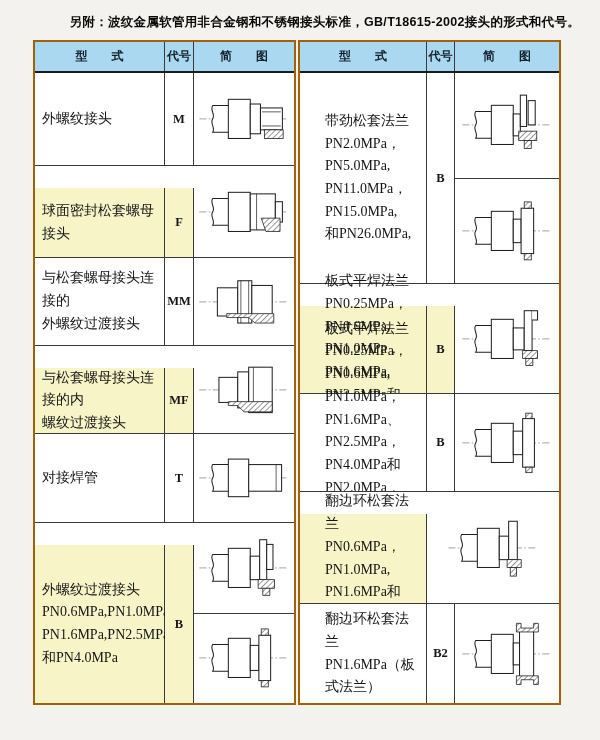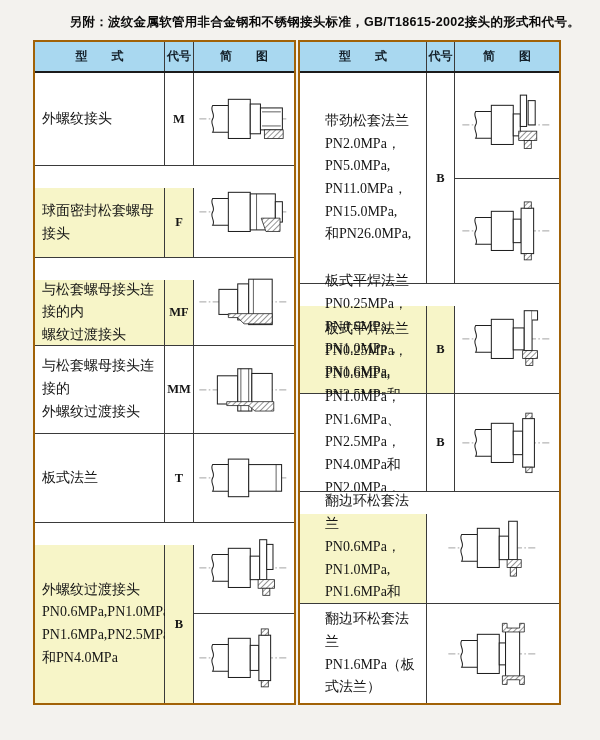--- a/index.html
+++ b/index.html
@@ -131,63 +131,63 @@
               <rect class="ln" x="40" y="17" width="28" height="50"></rect>
               <rect class="ln" x="68" y="19" width="32" height="46"></rect>
               <path class="tl" d="M76 19 V65"></path>
               <rect class="ln" x="100" y="29" width="9" height="26"></rect>
               <path class="ht" fill="url(#hatch)" d="M82 50 H106 V67 H88 Z"></path>
             </svg>
           </div>
         </div>
       </div>
 
+      <div class="row r3">
+        <div class="c-type">
+            <span class="tt">与松套螺母接头连接的
+外螺纹过渡接头</span>
+          </div>
+        <div class="c-code">MM</div>
+        <div class="c-diag">
+          <div class="sub">
+            <svg class="diag" viewBox="0 0 120 84">
+              <path class="cl" d="M3 42 H117"></path>
+              <rect class="ln" x="26" y="24" width="26" height="36"></rect>
+              <rect class="ln" x="52" y="15" width="18" height="54"></rect>
+              <path class="tl" d="M56 15 V69 M66 15 V69"></path>
+              <rect class="ln" x="70" y="21" width="26" height="42"></rect>
+              <path class="ht" fill="url(#hatch)" d="M38 57 H98 V69 H74 L66 62 H38 Z"></path>
+            </svg>
+          </div>
+        </div>
+      </div>
+
       <div class="row r4">
         <div class="c-type hl">
             <span class="tt">与松套螺母接头连接的内
 螺纹过渡接头</span>
           </div>
         <div class="c-code hl">MF</div>
         <div class="c-diag">
           <div class="sub">
             <svg class="diag" viewBox="0 0 120 84">
               <path class="cl" d="M3 42 H117"></path>
               <rect class="ln" x="28" y="26" width="24" height="32"></rect>
               <rect class="ln" x="52" y="19" width="14" height="46"></rect>
               <rect class="ln" x="66" y="13" width="30" height="58"></rect>
               <path class="tl" d="M72 13 V71"></path>
               <path class="ht" fill="url(#hatch)" d="M40 57 H96 V70 H60 L52 62 H40 Z"></path>
             </svg>
           </div>
         </div>
       </div>
 
-      <div class="row r3">
-        <div class="c-type">
-            <span class="tt">与松套螺母接头连接的
-外螺纹过渡接头</span>
-          </div>
-        <div class="c-code">MM</div>
-        <div class="c-diag">
-          <div class="sub">
-            <svg class="diag" viewBox="0 0 120 84">
-              <path class="cl" d="M3 42 H117"></path>
-              <rect class="ln" x="26" y="24" width="26" height="36"></rect>
-              <rect class="ln" x="52" y="15" width="18" height="54"></rect>
-              <path class="tl" d="M56 15 V69 M66 15 V69"></path>
-              <rect class="ln" x="70" y="21" width="26" height="42"></rect>
-              <path class="ht" fill="url(#hatch)" d="M38 57 H98 V69 H74 L66 62 H38 Z"></path>
-            </svg>
-          </div>
-        </div>
-      </div>
-
       <div class="row r5">
         <div class="c-type">
-            <span class="tt">板式法兰</span>
+            <span class="tt">对接焊管</span>
           </div>
         <div class="c-code">T</div>
         <div class="c-diag">
           <div class="sub">
             <svg class="diag" viewBox="0 0 120 84">
               <path class="cl" d="M3 42 H117"></path>
               <path class="ln" d="M40 25 H20 C16 31 24 36 20 42 C16 48 24 53 20 59 H40"></path>
               <rect class="ln" x="40" y="18" width="26" height="48"></rect>
               <rect class="ln" x="66" y="25" width="42" height="34"></rect>
               <path class="tl" d="M101 25 V59"></path>
@@ -342,20 +342,21 @@
             </svg>
           </div>
         </div>
       </div>
 
       <div class="row r5">
         <div class="c-type">
             <span class="tt">翻边环松套法兰
 PN1.6MPa（板式法兰）</span>
           </div>
+        <div class="c-code">B2</div>
         <div class="c-diag">
           <div class="sub">
             <svg class="diag" viewBox="0 0 120 84">
               <path class="cl" d="M3 42 H117"></path>
               <path class="ln" d="M40 25 H20 C16 31 24 36 20 42 C16 48 24 53 20 59 H40"></path>
               <rect class="ln" x="40" y="17" width="28" height="50"></rect>
               <rect class="ln" x="68" y="28" width="8" height="28"></rect>
               <rect class="ln" x="76" y="12" width="18" height="60"></rect>
               <path class="ht" fill="url(#hatch)" d="M72 14 H100 V3 H94 V9 H78 V3 H72 Z"></path>
               <path class="ht" fill="url(#hatch)" d="M72 70 H100 V81 H94 V75 H78 V81 H72 Z"></path>

